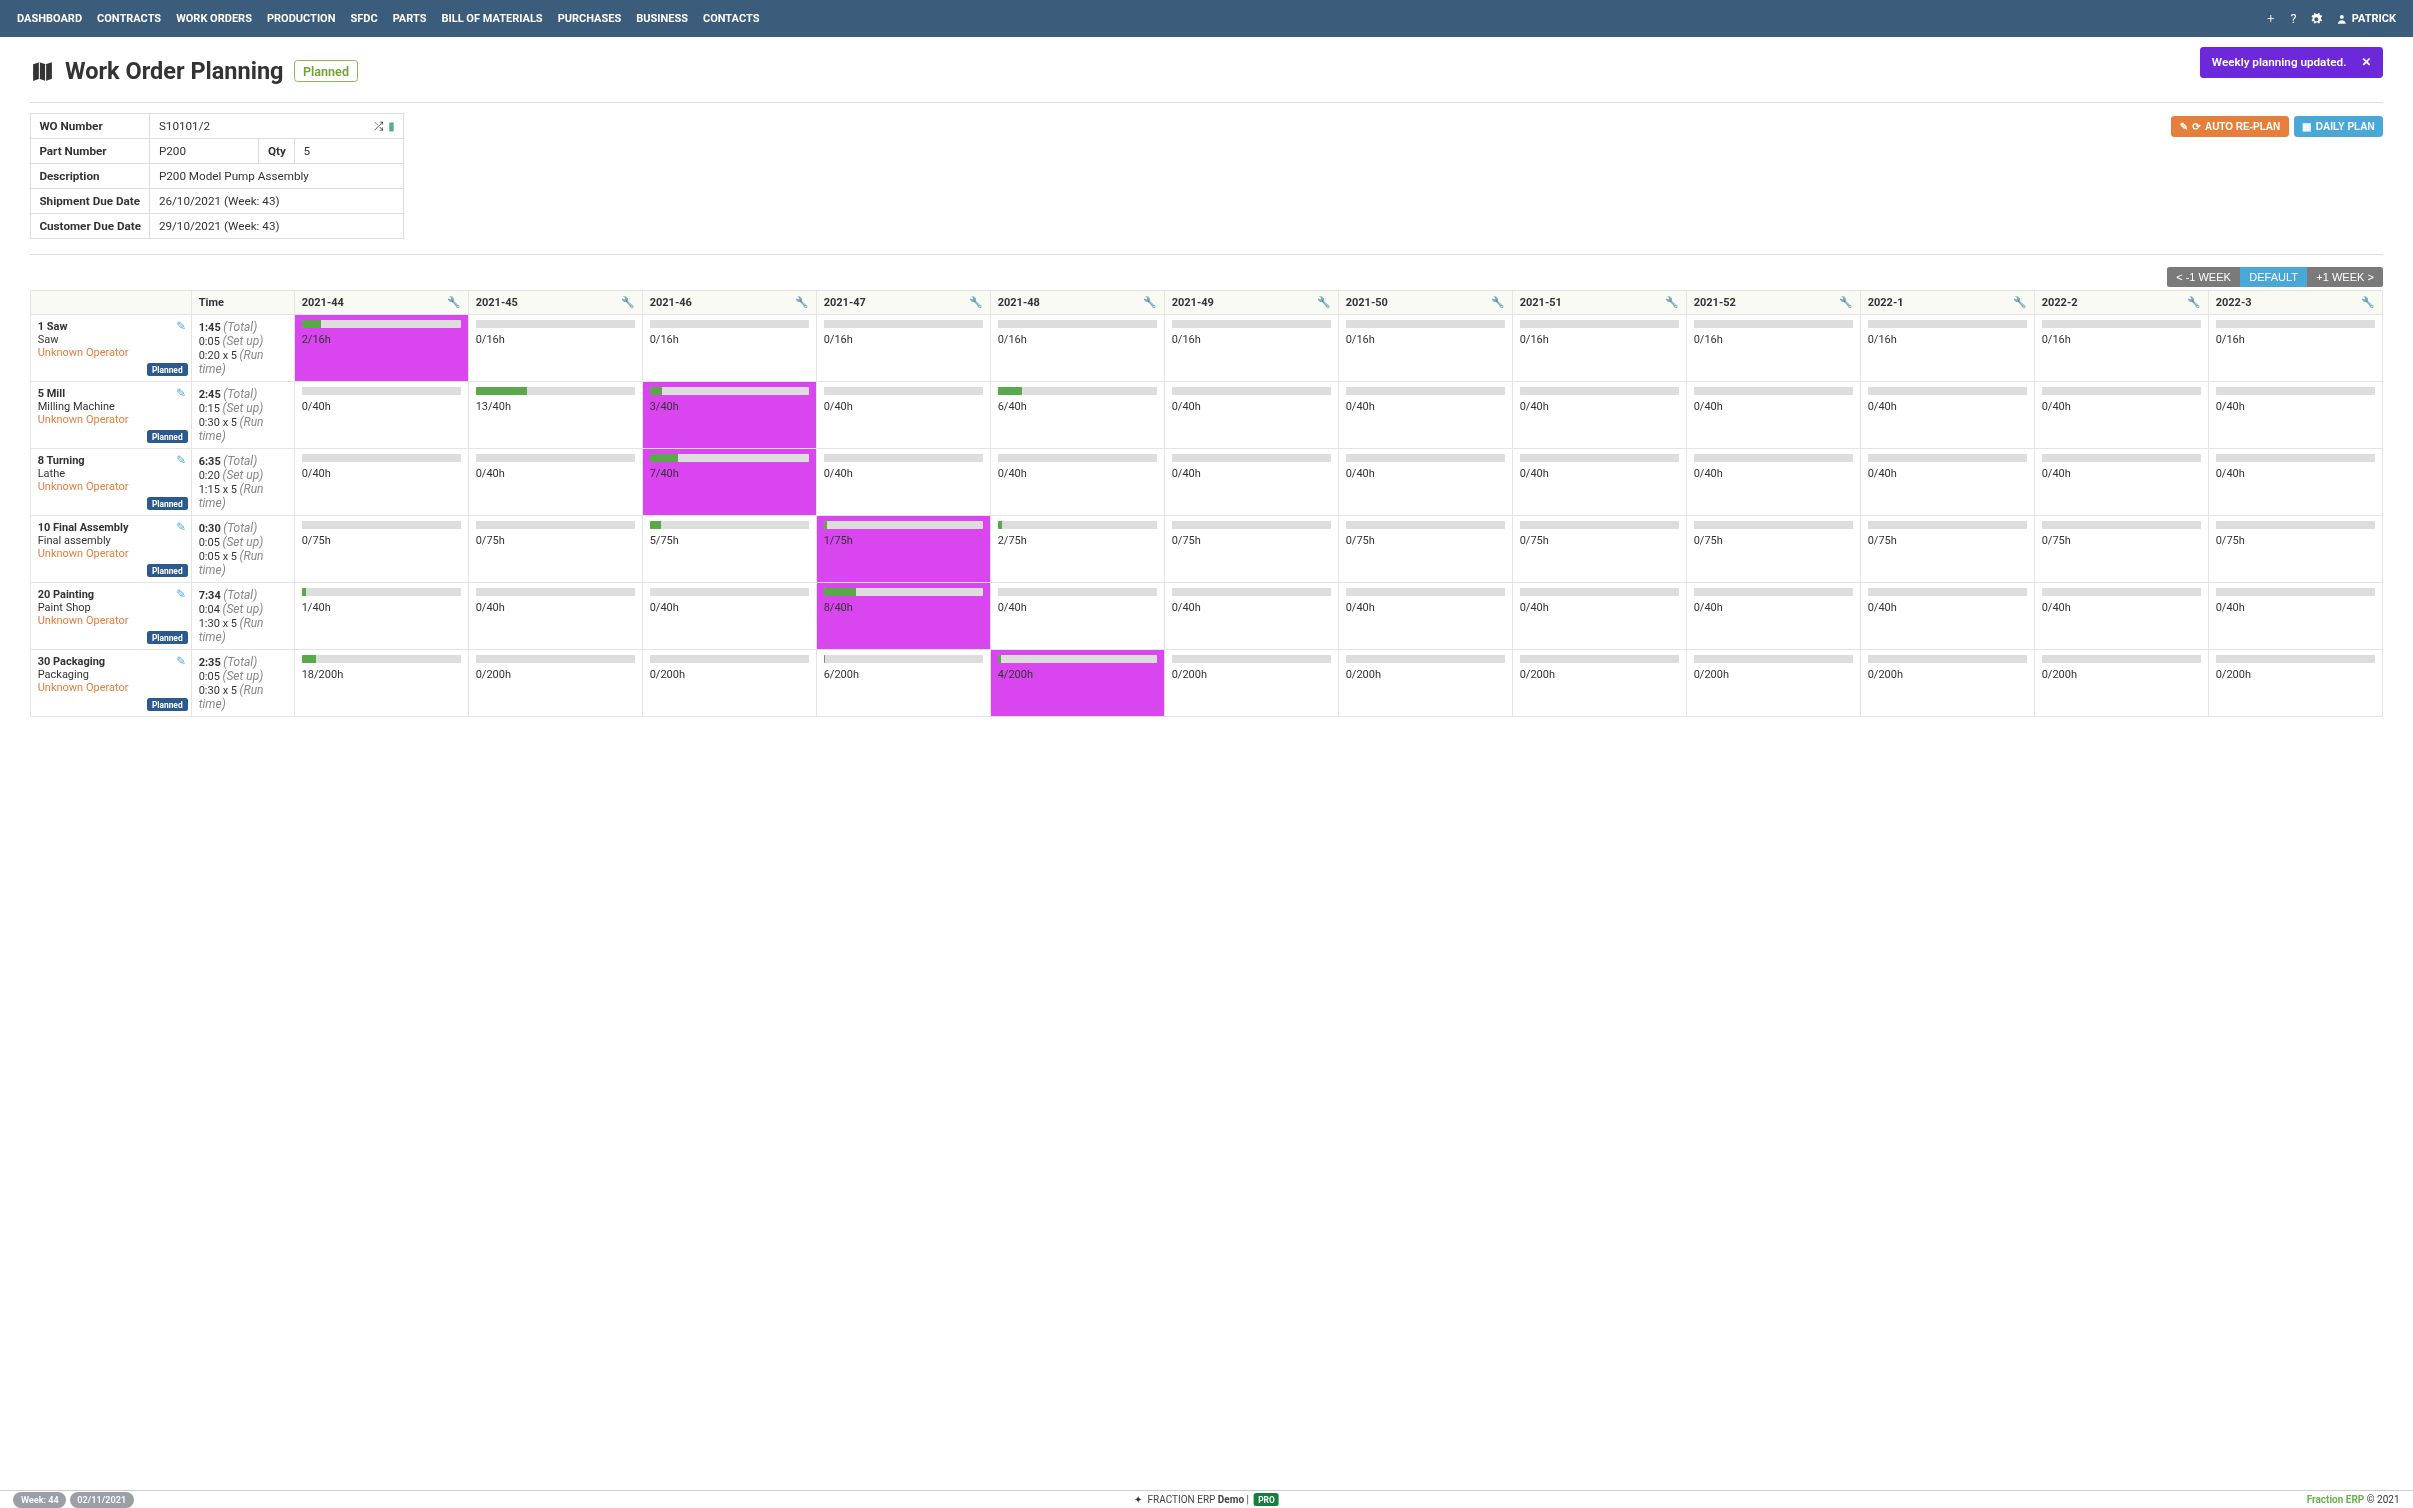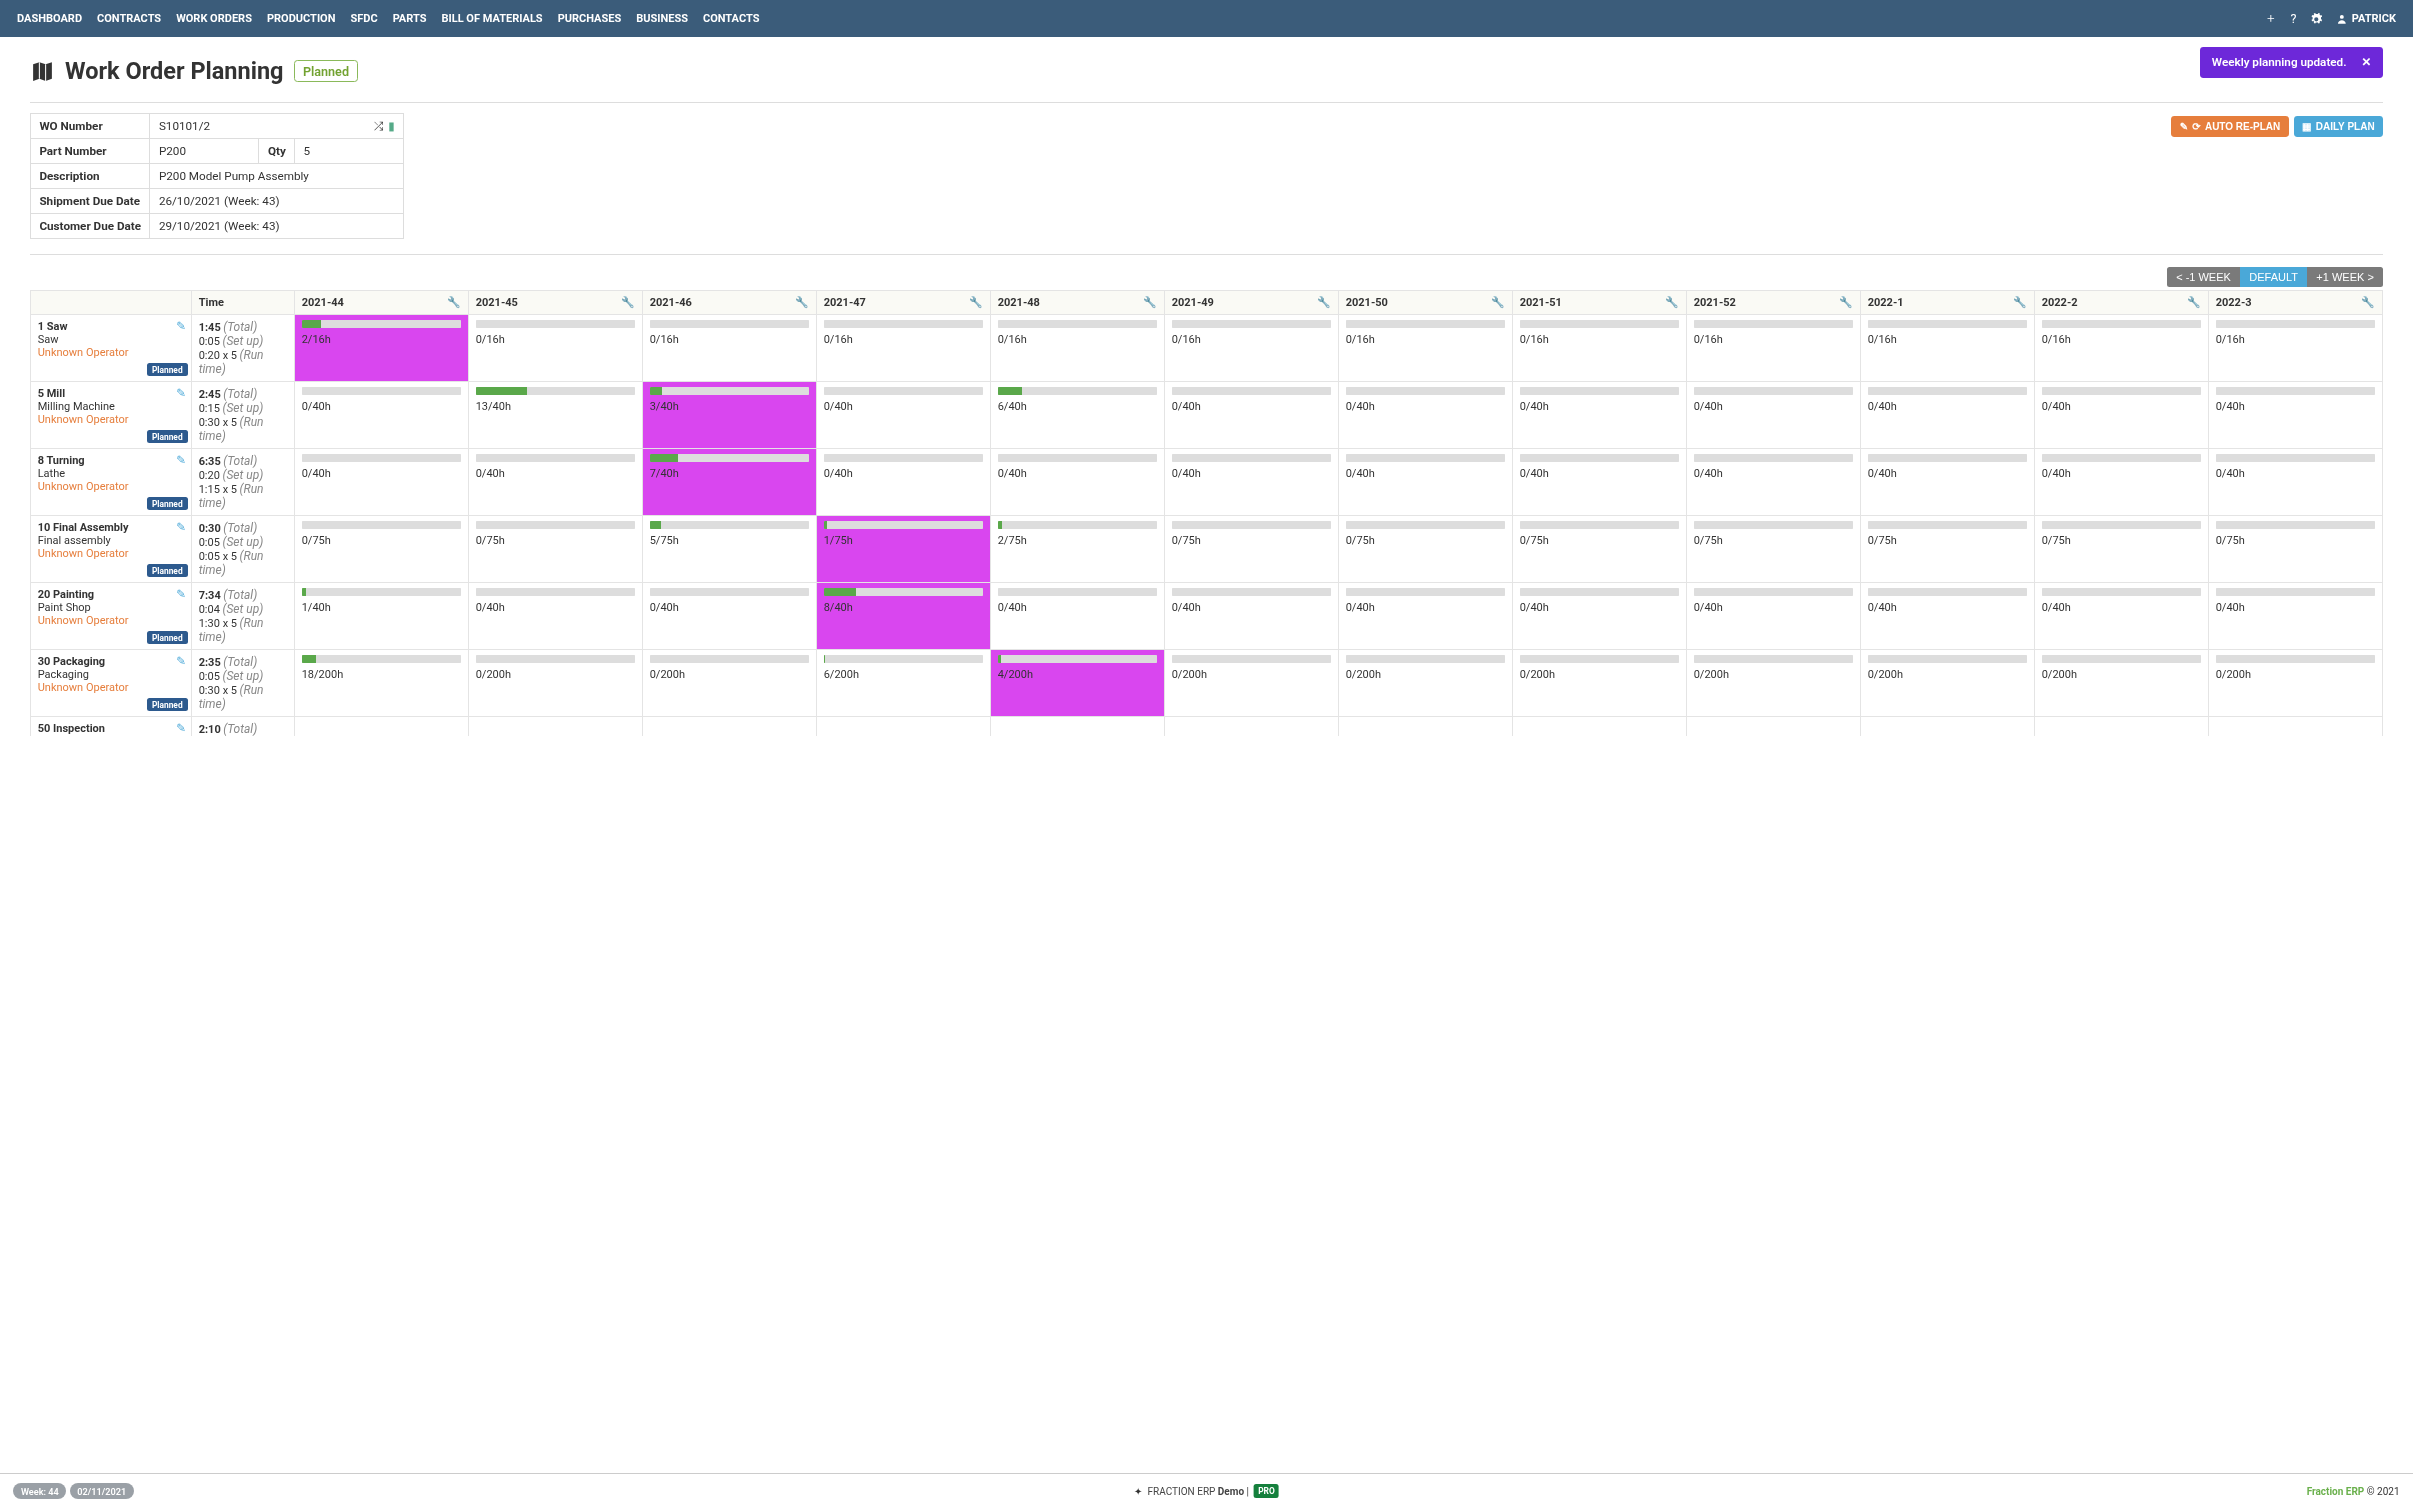--- a/index.html
+++ b/index.html
@@ -49,21 +49,21 @@
 .edit-icon { position: absolute; right: 5px; top: 3.4px; color: #4aa8d8; cursor: pointer; font-size: 11.7px; }
 .status-pill { background: #2d5a8e; color: #fff; font-size: 8.4px; font-weight: 700; padding: 1.7px 5px; border-radius: 2.5px; position: absolute; right: 3.4px; bottom: 5px; }
 .time-total { font-weight: 700; }
 .time-label { color: #888; font-style: italic; font-size: 12px; margin-left: 2.5px; }
 .time-line { font-size: 11px; }
 .cell-bar { height: 7.5px; background: #ddd; border-radius: 0.8px; margin-bottom: 5px; position: relative; overflow: hidden; }
 .cell-bar-fill { height: 100%; background: #5aa84a; }
 .cell-val { font-size: 11px; }
 .highlight { background: #d946ef; }
 .cutoff td { border-bottom: none; padding-bottom: 0; }
-.footer { position: fixed; bottom: 0; left: 0; right: 0; height: 35px; background: #fff; border-top: 0.8px solid #ccc; display: flex; align-items: center; padding: 0 13.4px; font-size: 10px; }
+.footer { position: fixed; bottom: 0; left: 0; right: 0; height: 18px; background: #fff; border-top: 0.8px solid #ccc; display: flex; align-items: center; padding: 0 13.4px; font-size: 10px; }
 .footer-pill { background: #9aa0a6; color: #fff; padding: 2.5px 7.5px; border-radius: 8.4px; font-size: 9.2px; font-weight: 600; margin-right: 3.4px; }
 .footer-center { position: absolute; left: 50%; transform: translateX(-50%); display: flex; align-items: center; gap: 5px; }
 .footer-brand { font-size: 10px; color: #444; }
 .footer-brand b { font-weight: 700; }
 .pro-badge { background: #15803d; color: #fff; font-size: 8.4px; font-weight: 700; padding: 1.7px 4.2px; border-radius: 2.5px; }
 .footer-right { margin-left: auto; font-size: 10px; }
 .footer-right .brand { color: #6ab04c; font-weight: 700; }
 svg { display: inline-block; vertical-align: middle; }
 </style>
 </head>
@@ -763,41 +763,20 @@
             </div>
             <div class="cell-val">0/200h</div>
           </td>
           <td>
             <div class="cell-bar">
               <div class="cell-bar-fill" style="width:0%"></div>
             </div>
             <div class="cell-val">0/200h</div>
           </td>
         </tr>
-        <tr class="cutoff">
-          <td class="op-cell">
-            <div class="op-name">50 Inspection</div>
-            <span class="edit-icon">✎</span>
-          </td>
-          <td>
-            <div class="time-line"><span class="time-total">2:10</span><span class="time-label">(Total)</span></div>
-          </td>
-          <td></td>
-          <td></td>
-          <td></td>
-          <td></td>
-          <td></td>
-          <td></td>
-          <td></td>
-          <td></td>
-          <td></td>
-          <td></td>
-          <td></td>
-          <td></td>
-        </tr>
       </tbody>
   </table>
 </div>
 
 <div class="footer">
   <span class="footer-pill">Week: 44</span>
   <span class="footer-pill">02/11/2021</span>
   <div class="footer-center">
     <span>✦</span>
     <span class="footer-brand">

